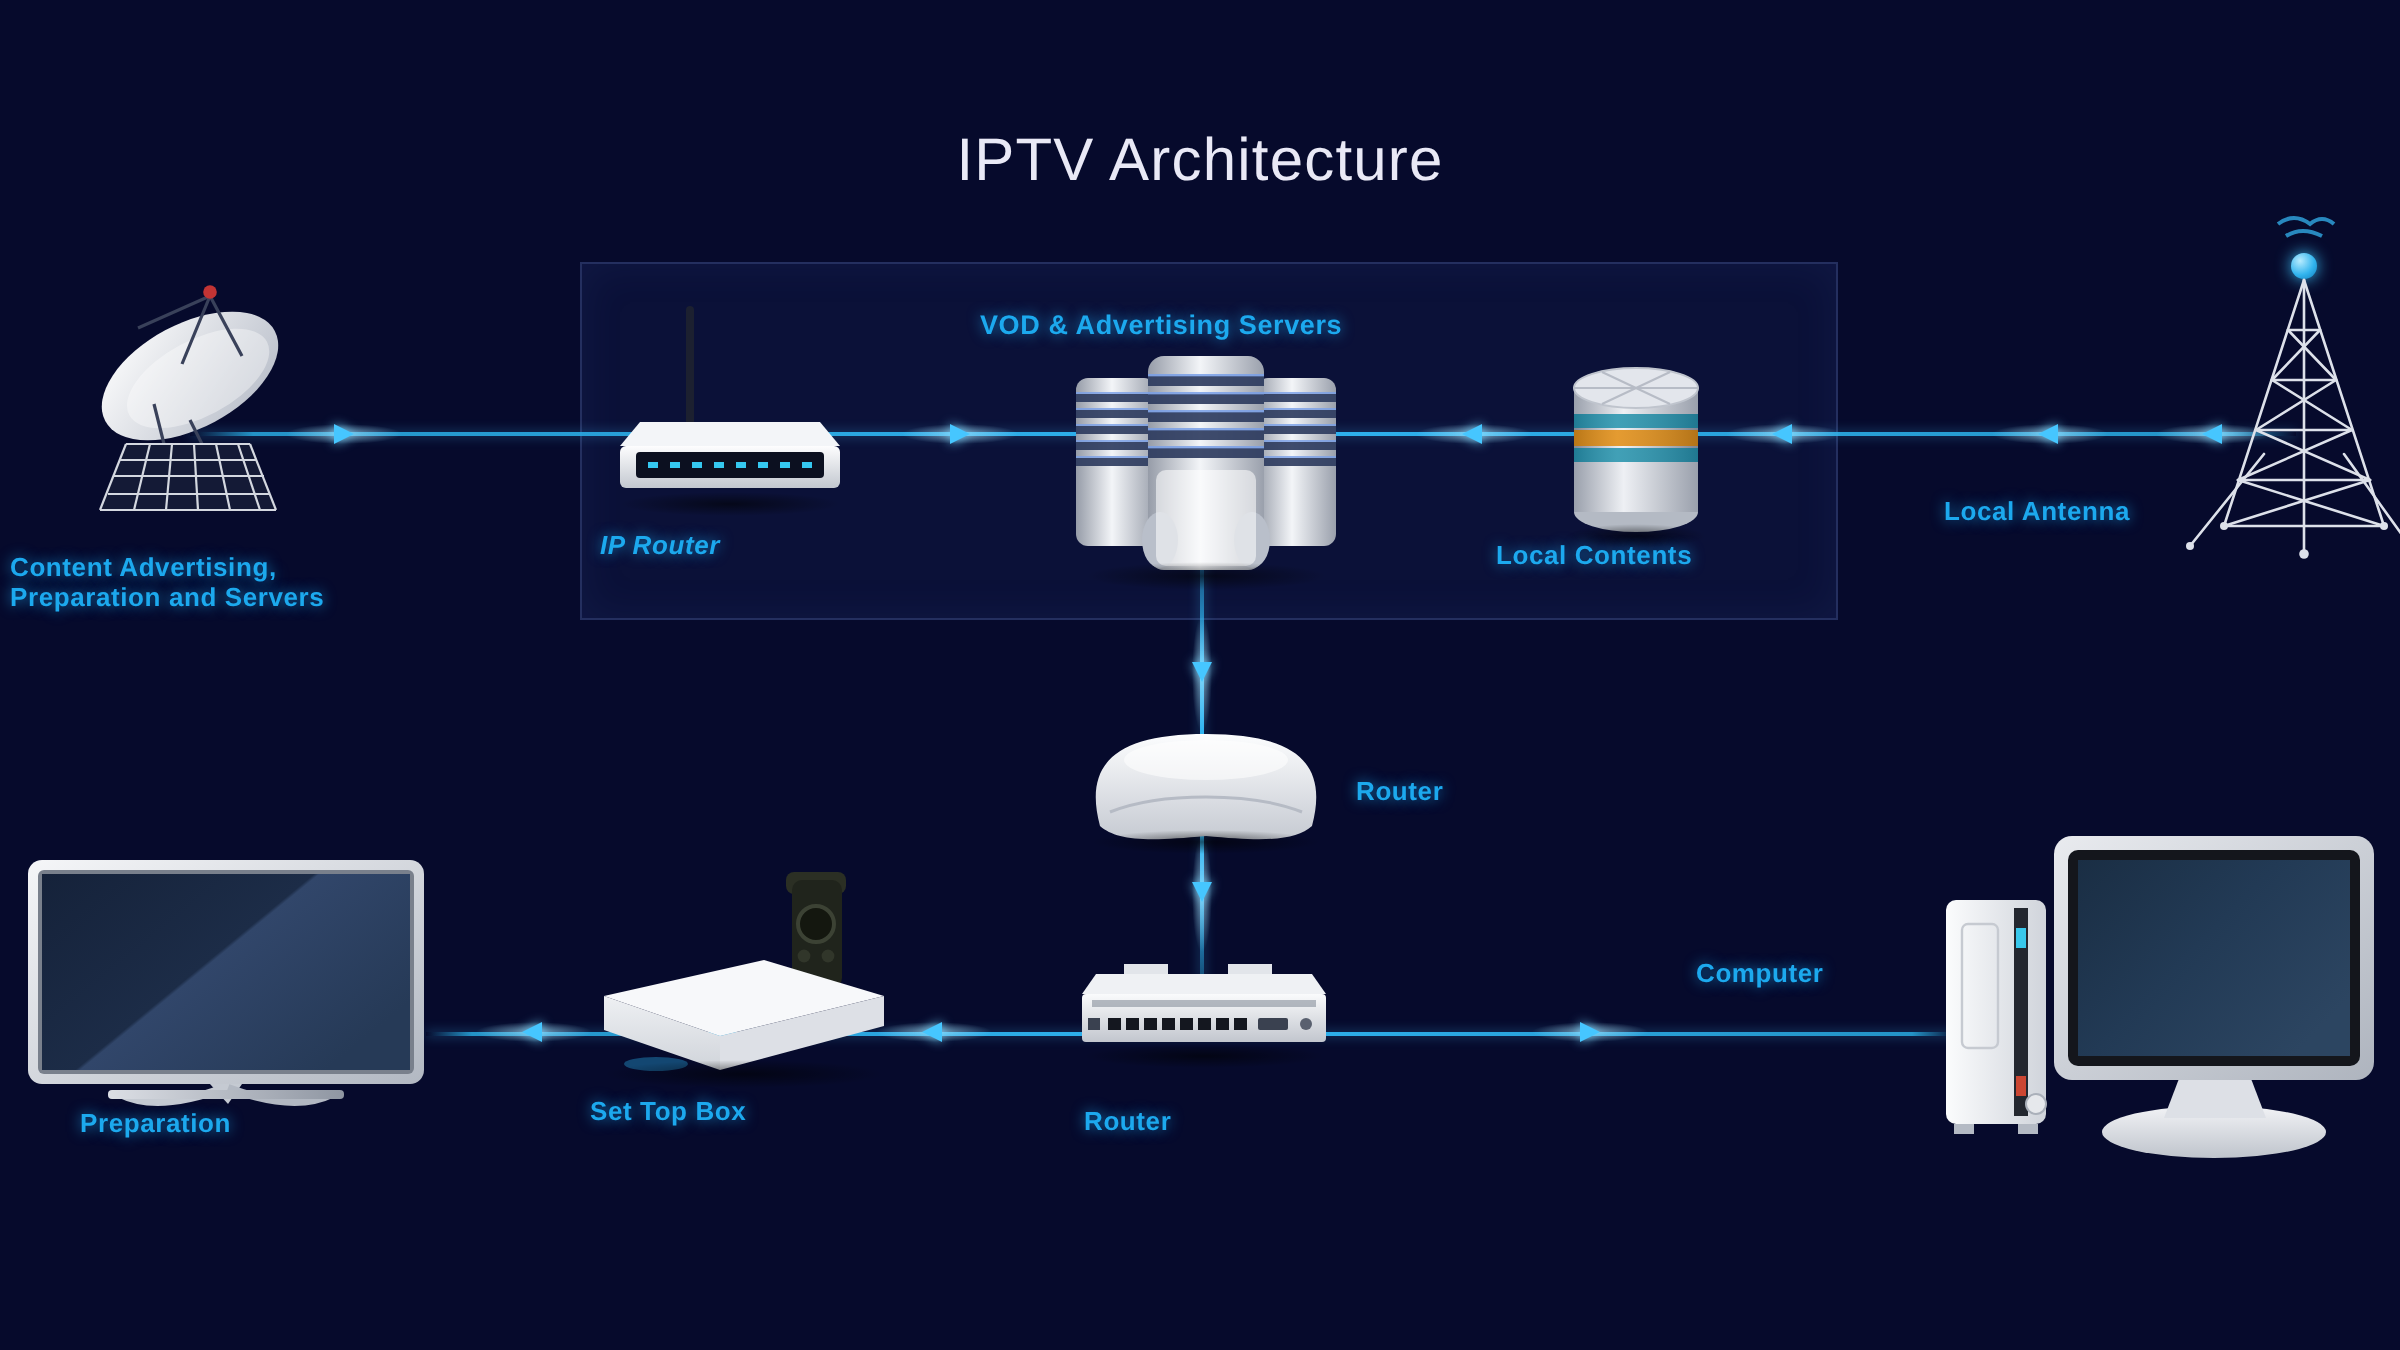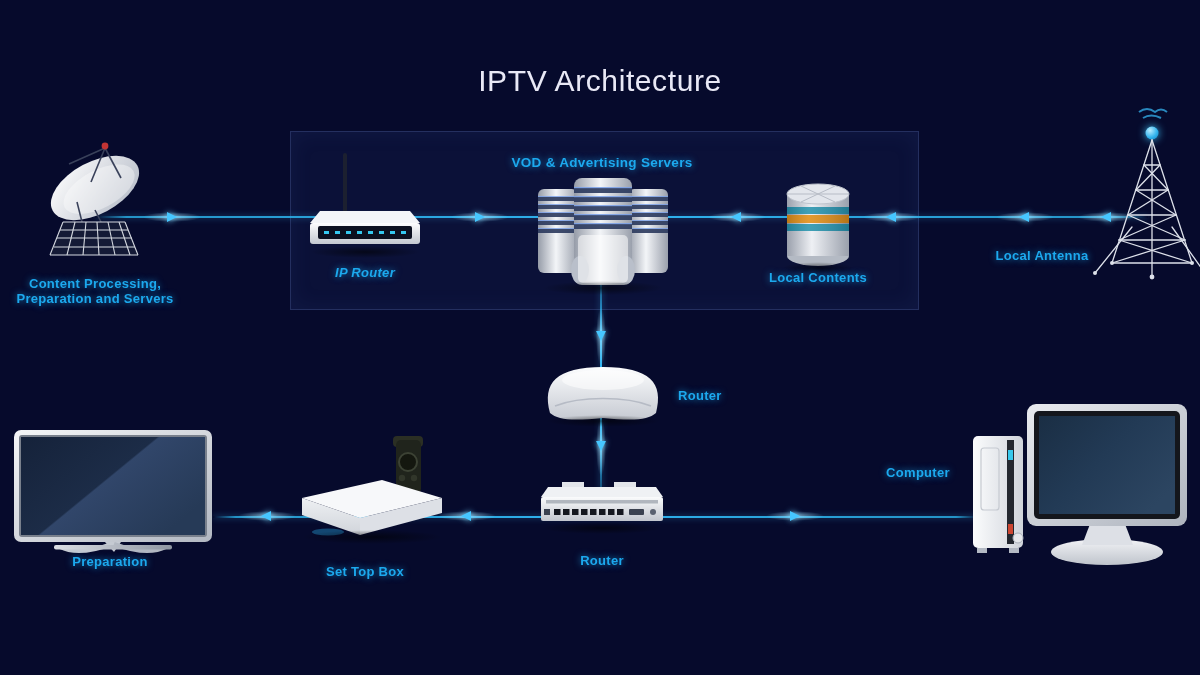--- a/index.html
+++ b/index.html
@@ -24,21 +24,21 @@
   .arr{position:absolute;width:0;height:0;filter:drop-shadow(0 0 3px rgba(120,215,255,.9));}
   .arr.r{border-top:5px solid transparent;border-bottom:5px solid transparent;border-left:10px solid #46c6ff;}
   .arr.l{border-top:5px solid transparent;border-bottom:5px solid transparent;border-right:10px solid #46c6ff;}
   .arr.d{border-left:5px solid transparent;border-right:5px solid transparent;border-top:10px solid #46c6ff;}
   .flare{position:absolute;width:58px;height:10px;border-radius:50%;
     background:radial-gradient(ellipse closest-side,rgba(170,230,255,.65),rgba(170,230,255,0));}
   .flare.v{width:10px;height:58px;}
   .node{position:absolute;}
   .lbl{
     position:absolute;color:var(--label,#1ca9ee);font-size:13px;font-weight:bold;
-    letter-spacing:.3px;text-align:center;line-height:15px;
+    letter-spacing:.3px;text-align:left;line-height:15px;
     text-shadow:0 0 7px rgba(30,170,240,.75);
   }
   .lbl.left{text-align:left;}
   .shadow{position:absolute;border-radius:50%;
     background:radial-gradient(ellipse closest-side,rgba(0,0,0,.55),rgba(0,0,0,0));}
 </style>
 </head>
 <body>
 
 <div id="stage" style="--bg: #060a2c; --label: #1ca9ee; --title: #e9e9f6;">
@@ -104,21 +104,21 @@
         <path d="M38 84 L25 117"></path>
           <path d="M50 84 L42 117"></path>
           <path d="M61 84 L58 117"></path>
         <path d="M72 84 L74 117"></path>
           <path d="M83 84 L90 117"></path>
           <path d="M94 84 L105 117"></path>
           <path d="M100 84 L113 117"></path>
       </g>
     </svg>
     <div class="lbl" style="left:-20px;top:138px;width:180px;">
-      <div>Content Processing,</div>
+      <div>Content Advertising,</div>
       <div>Preparation and Servers</div>
     </div>
   </div>
 
   <div class="node" style="left:300px;top:145px;">
     <svg width="130" height="110" viewBox="0 0 130 110">
       <defs>
         <linearGradient id="routg" x1="0" y1="0" x2="0" y2="1">
           <stop offset="0" stop-color="#fdfdfe"></stop>
             <stop offset="1" stop-color="#c3c8d0"></stop>
@@ -349,21 +349,21 @@
         <circle cx="112" cy="58" r="3.2" fill="#31362a"></circle>
         <circle cx="124" cy="58" r="3.2" fill="#31362a"></circle>
         <rect x="110" y="74" width="17" height="6" fill="#191c14"></rect>
       </g>
       <polygon points="12,78 92,60 152,78 70,98" fill="#f7f8fa"></polygon>
       <polygon points="12,78 70,98 70,115 12,95" fill="url(#stbg)"></polygon>
       <polygon points="70,98 152,78 152,93 70,115" fill="#dde0e6"></polygon>
       <ellipse cx="38" cy="112" rx="16" ry="3.5" fill="rgba(45,185,245,.35)"></ellipse>
     </svg>
     <div class="shadow" style="left:12px;top:110px;width:140px;height:14px;"></div>
-    <div class="lbl" style="left:5px;top:144px;width:140px;">Set Top Box</div>
+    <div class="lbl" style="left:5px;top:128px;width:140px;">Set Top Box</div>
   </div>
 
   <div class="node" style="left:8px;top:426px;">
     <svg width="215" height="150" viewBox="0 0 215 150">
       <defs>
         <linearGradient id="tvfg" x1="0" y1="0" x2="1" y2="1">
           <stop offset="0" stop-color="#f5f6f8"></stop>
             <stop offset="1" stop-color="#b2b8c2"></stop>
         </linearGradient>
         <linearGradient id="tvsg" x1="0" y1="0" x2="1" y2=".65">
@@ -381,21 +381,21 @@
       <rect x="11" y="9" width="188" height="102" rx="3" fill="#79808c"></rect>
       <rect x="13" y="11" width="184" height="98" fill="url(#tvsg)"></rect>
       <polygon points="97,116 113,116 106,126" fill="#c5cad2"></polygon>
       <path d="M104 118 C85 125 66 128 52 121" stroke="#c5cad2" stroke-width="4" fill="none"></path>
       <path d="M106 118 C125 125 144 128 158 121" stroke="#b2b8c2" stroke-width="4" fill="none"></path>
       <rect x="46" y="119" width="118" height="4.5" rx="2" fill="url(#tvbg)"></rect>
     </svg>
     <div class="lbl" style="left:32px;top:128px;width:140px;">Preparation</div>
   </div>
 
-  <div class="node" style="left:935px;top:398px;">
+  <div class="node" style="left:935px;top:412px;">
     <svg width="260" height="175" viewBox="0 0 260 175">
       <defs>
         <linearGradient id="pcg" x1="0" y1="0" x2="1" y2="0">
           <stop offset="0" stop-color="#fbfcfd"></stop>
             <stop offset="1" stop-color="#d0d4db"></stop>
         </linearGradient>
         <linearGradient id="mfg" x1="0" y1="0" x2="1" y2="1">
           <stop offset="0" stop-color="#e9ebef"></stop>
             <stop offset="1" stop-color="#aeb4be"></stop>
         </linearGradient>

